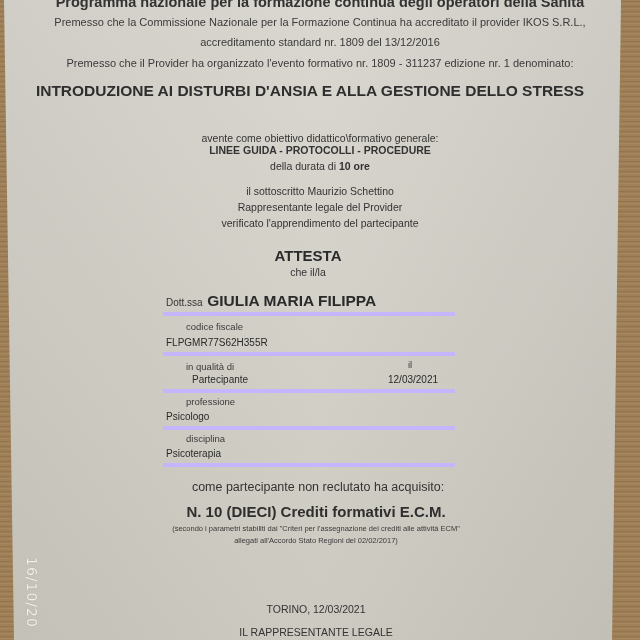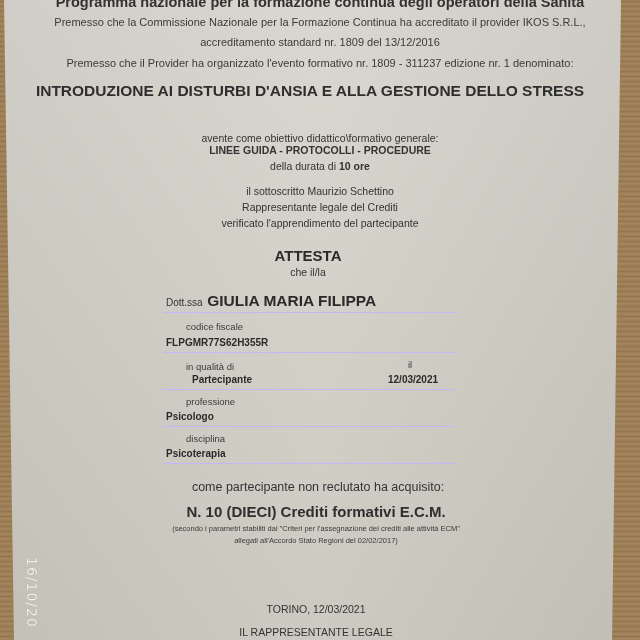--- a/index.html
+++ b/index.html
@@ -19,23 +19,23 @@
     background: linear-gradient(90deg, rgba(0,0,0,0.04) 0%, rgba(255,255,255,0.03) 50%, rgba(0,0,0,0.05) 100%);
     clip-path: polygon(4px 0, 621px 0, 612px 640px, 14px 640px);
   }
   .c { position:absolute; left:0; width:640px; text-align:center; white-space:nowrap; }
   .t-prog { top:-6px; font-size:14.5px; font-weight:bold; color:#333; }
   .t-small { font-size:11px; color:#3a3a3a; }
   .t-title { top:82px; font-size:15.5px; font-weight:bold; color:#2e2e2e; left:-10px; }
   .t-body { font-size:10.5px; color:#333; }
   .t-bold { font-weight:bold; }
   .t-attesta { top:247px; font-size:15px; font-weight:bold; color:#2a2a2a; left:-12px; }
-  .field { position:absolute; left:163px; width:292px; border-bottom:1px solid #c4b5fd; }
+  .field { position:absolute; left:163px; width:292px; border-bottom:4px solid #c4b5fd; }
   .flabel { position:absolute; font-size:9.5px; color:#3a3a3a;margin-left:20px; }
-  .fval { position:absolute; font-size:10px; font-weight:bold; color:#2a2a2a; }
+  .fval { position:absolute; font-size:10px; font-weight:normal; color:#2a2a2a; }
   .name-pre { font-size:10px; color:#333; font-weight:normal; }
   .name { font-size:15.5px; font-weight:bold; color:#2a2a2a; }
   .t-acq { top:480px; font-size:12.5px; color:#333; left:-2px; }
   .t-crediti { top:503px; font-size:15px; font-weight:bold; color:#2e2e2e; left:-4px; }
   .t-note { font-size:7.5px; color:#3a3a3a; }
   .stamp {
     position:absolute; left:24px; top:557px;
     font-family:"DejaVu Sans", sans-serif; font-size:14px; color:#f2efe8;
     writing-mode: vertical-rl; letter-spacing:1px;
     text-shadow: 0 0 1px rgba(0,0,0,0.2);
@@ -52,21 +52,21 @@
 <div class="c t-small" style="top:36px;">accreditamento standard nr. 1809 del 13/12/2016</div>
 <div class="c t-small" style="top:57px;">Premesso che il Provider ha organizzato l'evento formativo nr. 1809 - 311237 edizione nr. 1 denominato:</div>
 
 <div class="c t-title">INTRODUZIONE AI DISTURBI D'ANSIA E ALLA GESTIONE DELLO STRESS</div>
 
 <div class="c t-body" style="top:132px;">avente come obiettivo didattico\formativo generale:</div>
 <div class="c t-body t-bold" style="top:144px;">LINEE GUIDA - PROTOCOLLI - PROCEDURE</div>
 <div class="c t-body" style="top:160px;"><span>della durata di </span><b>10 ore</b></div>
 
 <div class="c t-body" style="top:185px;">il sottoscritto Maurizio Schettino</div>
-<div class="c t-body" style="top:201px;">Rappresentante legale del Crediti</div>
+<div class="c t-body" style="top:201px;">Rappresentante legale del Provider</div>
 <div class="c t-body" style="top:217px;">verificato l'apprendimento del partecipante</div>
 
 <div class="c t-attesta">ATTESTA</div>
 <div class="c t-body" style="top:266px; left:-12px;">che il/la</div>
 
 <div class="field" style="top:291px; height:21px;">
   <span style="position:absolute; left:3px; bottom:2px; white-space:nowrap;">
     <span class="name-pre">Dott.ssa</span>
     <span class="name">GIULIA MARIA FILIPPA</span>
   </span>

